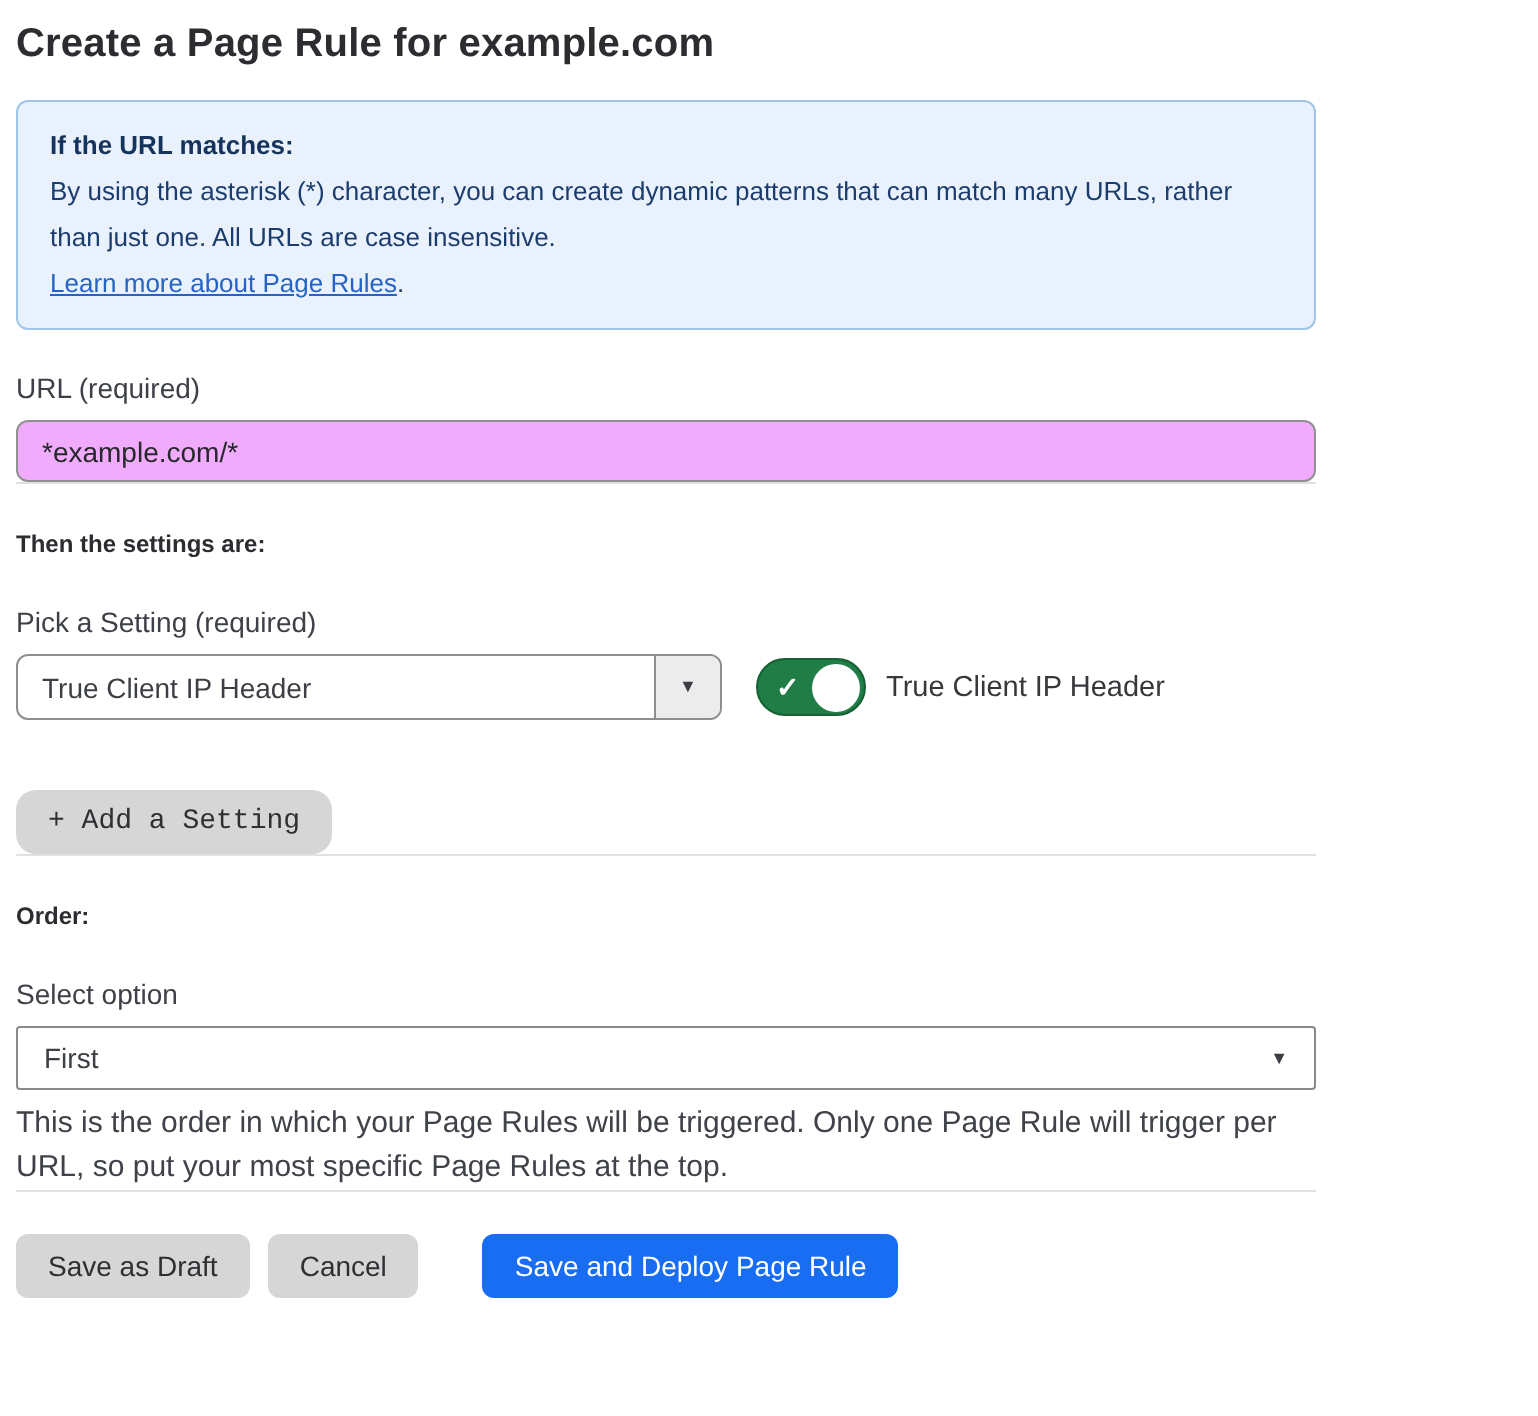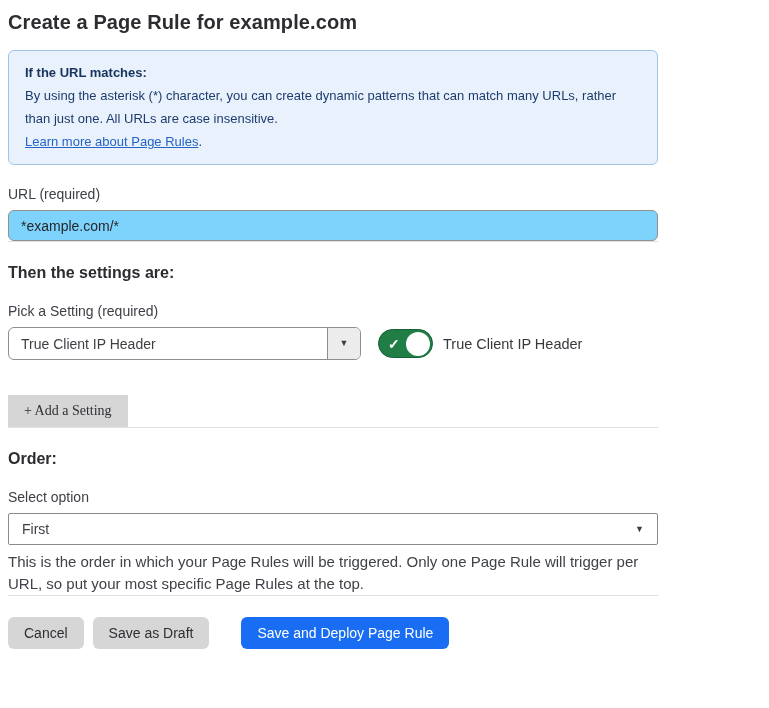--- a/index.html
+++ b/index.html
@@ -47,41 +47,41 @@
     line-height: 17px;
     color: #3d4046;
     margin-top: 21px;
   }
 
   .url-input {
     display: block;
     width: 100%;
     height: 31px;
     margin-top: 7px;
-    background: #7dd3fc;
+    background: #f0abfc;
     border: 1px solid #919191;
     border-radius: 6px;
     padding: 0 12px;
     font-family: "Liberation Sans", sans-serif;
     font-size: 14px;
     color: #26282c;
     outline: none;
   }
 
   hr.divider {
     border: none;
     border-top: 1px solid #e1e1e1;
     margin: 0;
   }
   .divider-1 { margin-top: 38px; }
   .divider-2 { margin-top: 13px; }
   .divider-3 { margin-top: 13px; }
 
   h2.section-heading {
-    font-size: 16px;
+    font-size: 12px;
     line-height: 19px;
     font-weight: 700;
     color: #2c2c31;
     margin-top: 21px;
   }
 
   .setting-row {
     display: flex;
     align-items: center;
     margin-top: 7px;
@@ -155,23 +155,23 @@
     margin-left: 10px;
     font-size: 14.5px;
     color: #36383c;
   }
 
   .add-setting-btn {
     margin-top: 35px;
     display: inline-block;
     background: #d6d6d6;
     border: none;
-    border-radius: 0;
+    border-radius: 10px;
     padding: 8px 16px;
-    font-family: Liberation Serif, serif;
+    font-family: Liberation Mono, monospace;
     font-size: 14px;
     color: #2d2f33;
     cursor: pointer;
   }
 
   .order-select {
     margin-top: 7px;
     width: 100%;
     height: 32px;
     border: 1px solid #8a8a8a;
@@ -271,18 +271,18 @@
   <div class="order-select">
     <span class="select-value">First</span>
     <span class="caret">▼</span>
   </div>
 
   <p class="help-text">This is the order in which your Page Rules will be triggered. Only one Page Rule will trigger per URL, so put your most specific Page Rules at the top.</p>
 
   <hr class="divider divider-3">
 
   <div class="actions">
+    <button class="btn btn-secondary">Save as Draft</button>
     <button class="btn btn-secondary">Cancel</button>
-    <button class="btn btn-secondary">Save as Draft</button>
     <button class="btn btn-primary">Save and Deploy Page Rule</button>
   </div>
 
 </div>
 
 </body></html>

